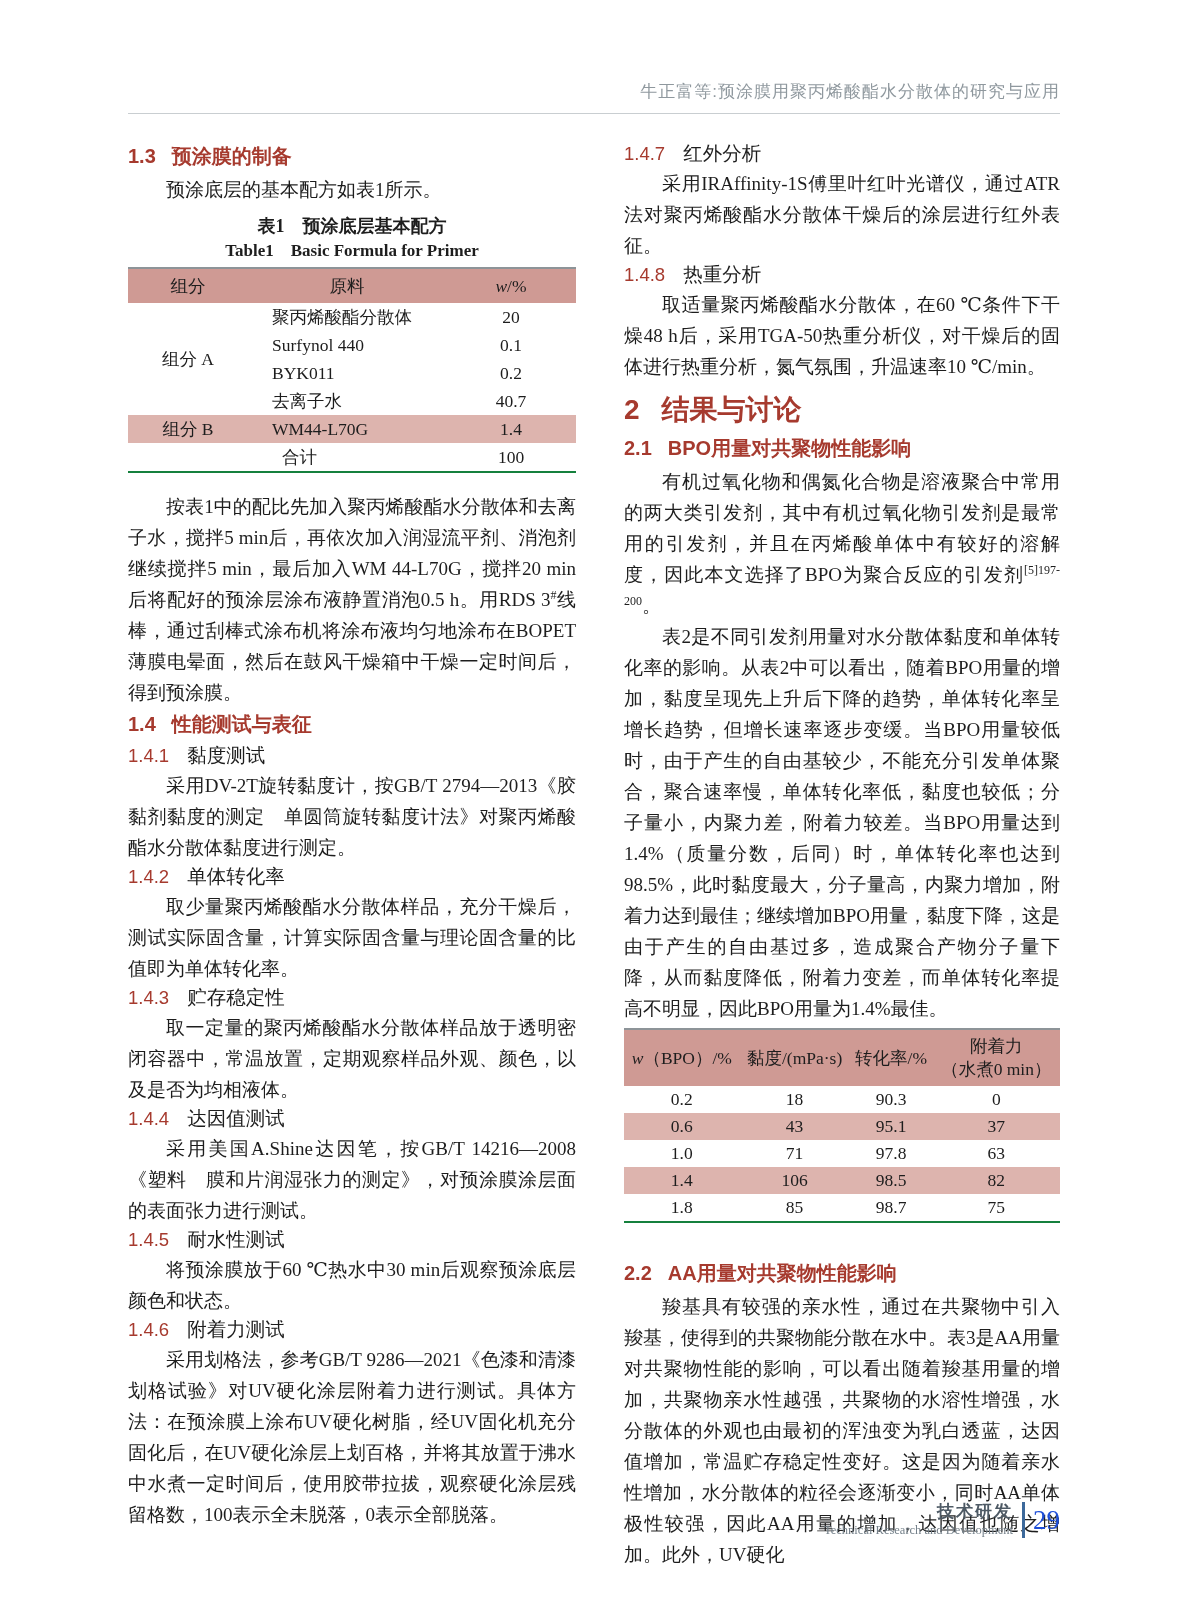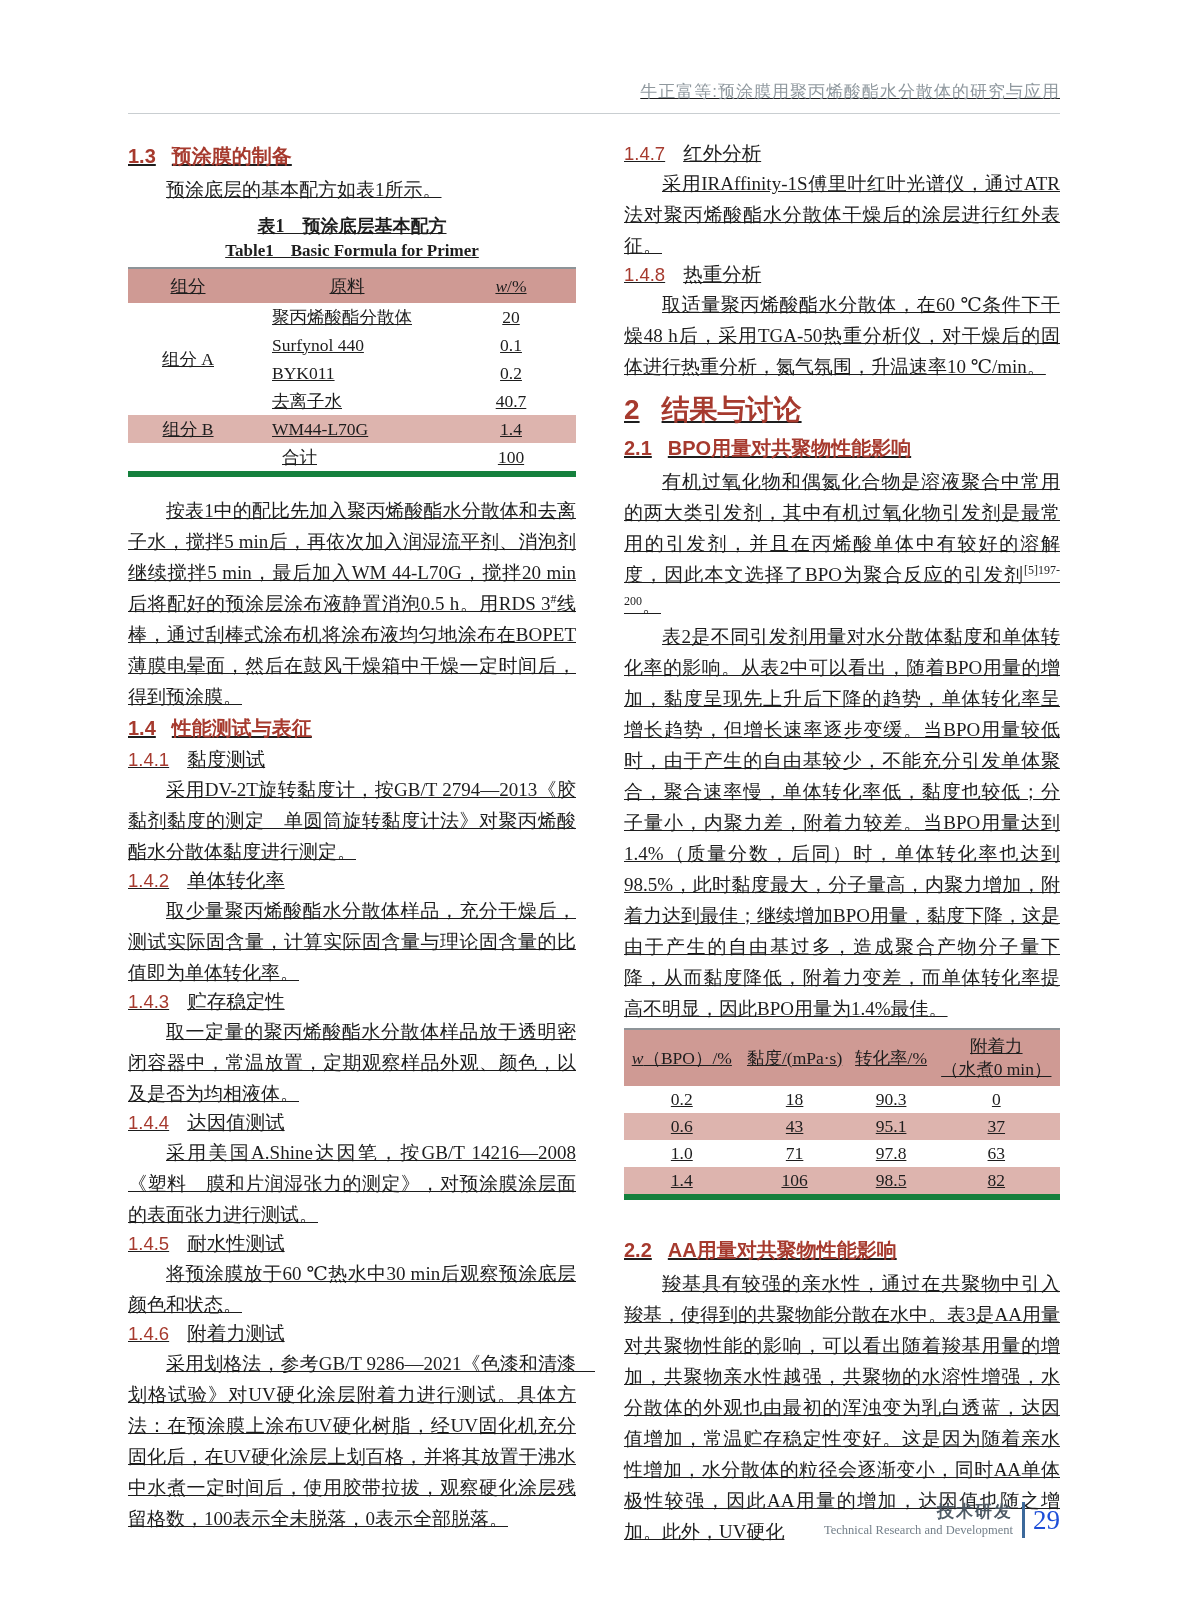--- a/index.html
+++ b/index.html
@@ -1,21 +1,20 @@
 <!DOCTYPE html>
 <html lang="zh"><head>
 <meta charset="utf-8">
 <title>Paper Page</title>
 <style>
   html,body{margin:0;padding:0;background:#ffffff;}
   .page{
     position:relative;width:1187px;height:1600px;background:#ffffff;
     font-family:"Liberation Serif","DejaVu Serif",serif;color:#1d1d1d;
     overflow:hidden;
-    text-decoration:underline;
   }
   
   .running-header{padding:80px 127px 0 128px;text-align:right;}
   .running-title{
     font-family:"Liberation Sans","DejaVu Sans",sans-serif;
     font-size:17px;color:#8f989e;letter-spacing:1px;
   }
   .header-rule{margin:10px 127px 0 128px;border:none;border-top:1px solid #c9ced1;height:0;}
   
   .columns{display:flex;gap:23px;padding:26px 127px 0 128px;align-items:flex-start;}
@@ -42,21 +41,21 @@
   h1.chapter .num{margin-right:22px;}
   
   .tbl-cap{text-align:center;font-weight:bold;}
   .cap-cn{font-size:18px;line-height:26px;}
   .cap-en{font-size:17px;line-height:24px;}
   .t1-cap{margin-top:8px;}
   .t2-cap{margin-top:30px;}
   
   table.data{
     width:100%;border-collapse:collapse;margin-top:4px;
-    border-top:2px solid #8d9498;border-bottom:6px solid #15803d;
+    border-top:2px solid #8d9498;border-bottom:2px solid #15803d;
     font-size:17.5px;
   }
   table.data th{font-weight:normal;}
   .t1 tr.hdr th{background:#cf9a94;height:32px;text-align:center;}
   .t1 td{height:28px;text-align:center;padding:0;}
   .t1 td.mat{text-align:left;padding-left:24px;}
   .t1 td.mat-total{text-align:left;padding-left:34px;}
   .t1 tr.rowB td{background:#ddb4ae;}
   .t1 col.c1{width:120px;} .t1 col.c2{width:198px;} .t1 col.c3{width:130px;}
   .t2 tr.hdr th{background:#cf9a94;height:52px;text-align:center;line-height:23px;padding:2px 0;}
@@ -202,20 +201,26 @@
           <td>71</td>
           <td>97.8</td>
           <td>63</td>
         </tr>
         <tr class="alt">
           <td>1.4</td>
           <td>106</td>
           <td>98.5</td>
           <td>82</td>
         </tr>
+        <tr>
+          <td>1.8</td>
+          <td>85</td>
+          <td>98.7</td>
+          <td>75</td>
+        </tr>
       </tbody>
         </table>
 
       <h2 class="sec" style="margin-top:36px;"><span class="num">2.2</span><span>AA用量对共聚物性能影响</span></h2>
       <p class="body">羧基具有较强的亲水性，通过在共聚物中引入羧基，使得到的共聚物能分散在水中。表3是AA用量对共聚物性能的影响，可以看出随着羧基用量的增加，共聚物亲水性越强，共聚物的水溶性增强，水分散体的外观也由最初的浑浊变为乳白透蓝，达因值增加，常温贮存稳定性变好。这是因为随着亲水性增加，水分散体的粒径会逐渐变小，同时AA单体极性较强，因此AA用量的增加，达因值也随之增加。此外，UV硬化</p>
 
     </section>
   </div>
 
   <div class="page-footer">

